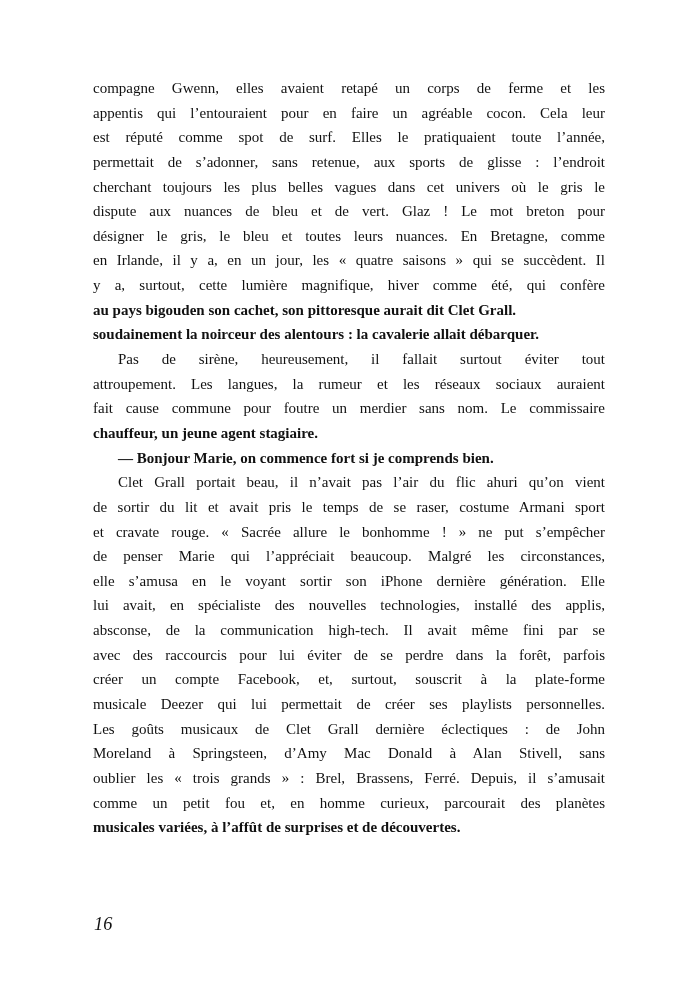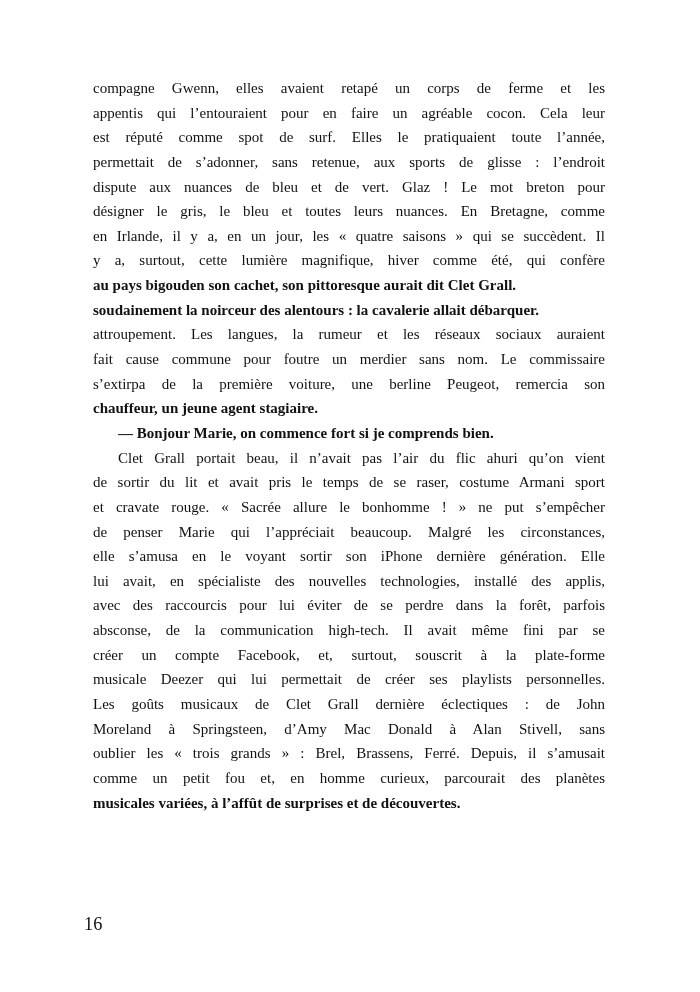--- a/index.html
+++ b/index.html
@@ -44,67 +44,69 @@
       font-weight: bold;
     }
     .line.indent {
       padding-left: 25px;
     }
     .line span {
       white-space: normal;
     }
     .page-number {
       position: absolute;
-      left: 84px;
+      left: 94px;
       top: 913px;
       font-size: 18.3px;
       line-height: 22px;
+      font-style: italic;
     }
   </style>
 </head>
 <body>
 
 <div class="page">
 
   <div class="para no-indent">
     <span class="line"><span>compagne Gwenn, elles avaient retapé un corps de ferme et les</span></span>
     <span class="line"><span>appentis qui l’entouraient pour en faire un agréable cocon. Cela leur</span></span>
     <span class="line"><span>est réputé comme spot de surf. Elles le pratiquaient toute l’année,</span></span>
     <span class="line"><span>permettait de s’adonner, sans retenue, aux sports de glisse : l’endroit</span></span>
+    <span class="line"><span>cherchant toujours les plus belles vagues dans cet univers où le gris le</span></span>
     <span class="line"><span>dispute aux nuances de bleu et de vert. Glaz ! Le mot breton pour</span></span>
     <span class="line"><span>désigner le gris, le bleu et toutes leurs nuances. En Bretagne, comme</span></span>
     <span class="line"><span>en Irlande, il y a, en un jour, les « quatre saisons » qui se succèdent. Il</span></span>
     <span class="line"><span>y a, surtout, cette lumière magnifique, hiver comme été, qui confère</span></span>
     <span class="line last"><span>au pays bigouden son cachet, son pittoresque aurait dit Clet Grall.</span></span>
   </div>
 
   <div class="para no-indent">
     <span class="line last"><span>soudainement la noirceur des alentours : la cavalerie allait débarquer.</span></span>
   </div>
 
   <div class="para no-indent">
+    <span class="line indent"><span>Pas de sirène, heureusement, il fallait surtout éviter tout</span></span>
     <span class="line"><span>attroupement. Les langues, la rumeur et les réseaux sociaux auraient</span></span>
     <span class="line"><span>fait cause commune pour foutre un merdier sans nom. Le commissaire</span></span>
-    <span class="line"><span>s’extirpa de la première voiture, une berline Peugeot, remercia son</span></span>
     <span class="line last"><span>chauffeur, un jeune agent stagiaire.</span></span>
   </div>
 
   <div class="para no-indent">
     <span class="line indent last"><span>— Bonjour Marie, on commence fort si je comprends bien.</span></span>
   </div>
 
   <div class="para no-indent">
     <span class="line indent"><span>Clet Grall portait beau, il n’avait pas l’air du flic ahuri qu’on vient</span></span>
     <span class="line"><span>de sortir du lit et avait pris le temps de se raser, costume Armani sport</span></span>
     <span class="line"><span>et cravate rouge. « Sacrée allure le bonhomme ! » ne put s’empêcher</span></span>
     <span class="line"><span>de penser Marie qui l’appréciait beaucoup. Malgré les circonstances,</span></span>
     <span class="line"><span>elle s’amusa en le voyant sortir son iPhone dernière génération. Elle</span></span>
     <span class="line"><span>lui avait, en spécialiste des nouvelles technologies, installé des applis,</span></span>
+    <span class="line"><span>absconse, de la communication high-tech. Il avait même fini par se</span></span>
     <span class="line"><span>avec des raccourcis pour lui éviter de se perdre dans la forêt, parfois</span></span>
-    <span class="line"><span>absconse, de la communication high-tech. Il avait même fini par se</span></span>
     <span class="line"><span>créer un compte Facebook, et, surtout, souscrit à la plate-forme</span></span>
     <span class="line"><span>musicale Deezer qui lui permettait de créer ses playlists personnelles.</span></span>
     <span class="line"><span>Les goûts musicaux de Clet Grall dernière éclectiques : de John</span></span>
     <span class="line"><span>Moreland à Springsteen, d’Amy Mac Donald à Alan Stivell, sans</span></span>
     <span class="line"><span>oublier les « trois grands » : Brel, Brassens, Ferré. Depuis, il s’amusait</span></span>
     <span class="line"><span>comme un petit fou et, en homme curieux, parcourait des planètes</span></span>
     <span class="line last"><span>musicales variées, à l’affût de surprises et de découvertes.</span></span>
   </div>
 </div>
 

